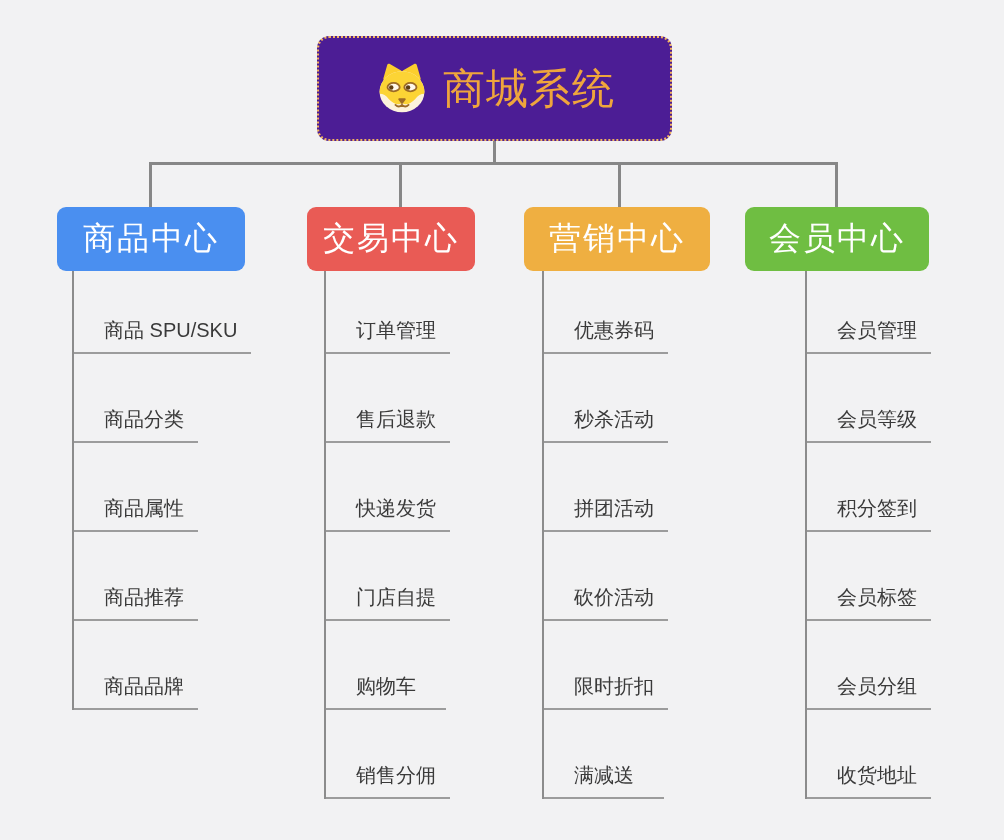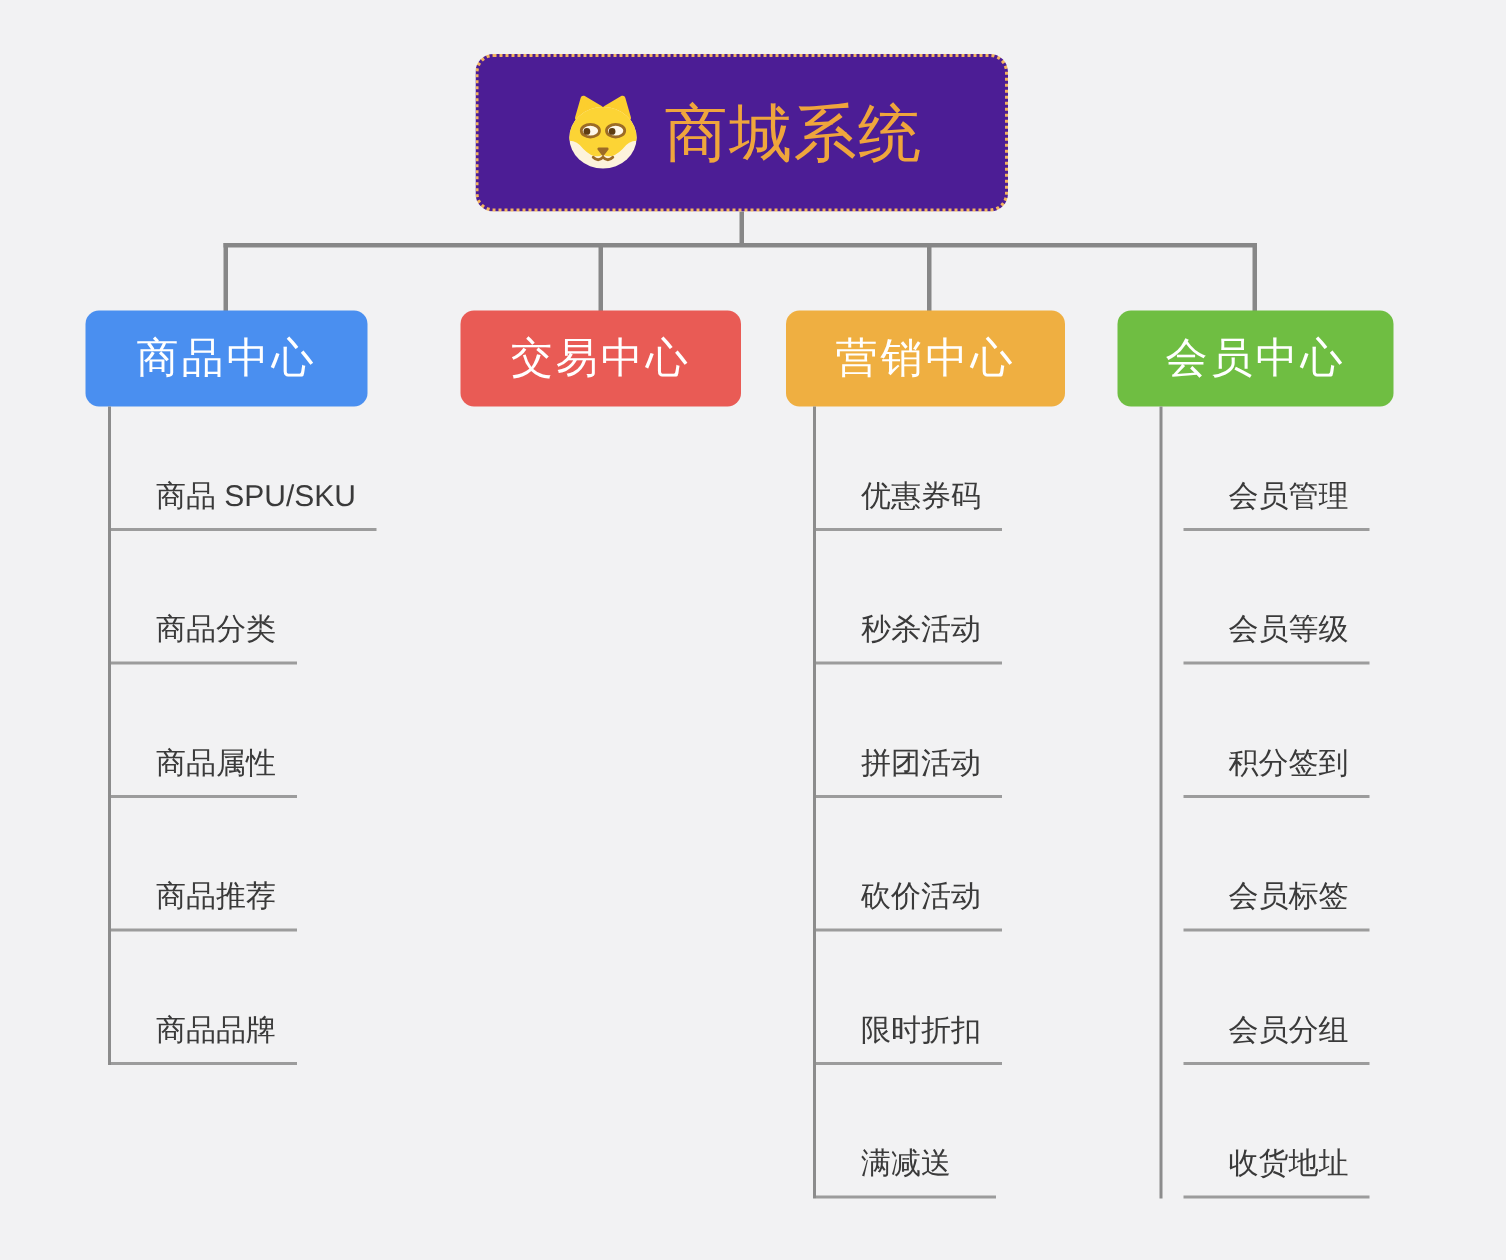--- a/index.html
+++ b/index.html
@@ -51,40 +51,40 @@
   
   .branch-header {
     position: absolute;
     top: 207px;
     height: 64px;
     border-radius: 9px;
     display: flex;
     align-items: center;
     justify-content: center;
     color: #ffffff;
-    font-size: 28px;
+    font-size: 32px;
     letter-spacing: 2px;
     white-space: nowrap;
     cursor: default;
   }
   .hdr-product   { left: 57px;  width: 188px; background: #4a8ff0; }
-  .hdr-trade     { left: 307px; width: 187px; background: #e95b55; }
+  .hdr-trade     { left: 307px; width: 168px; background: #e95b55; }
   .hdr-marketing { left: 524px; width: 186px; background: #efaf41; }
   .hdr-member    { left: 745px; width: 184px; background: #6fbe42; }
 
   
   .children {
     position: absolute;
     top: 271px;
     border-left: 2px solid #8c8c8c;
   }
   .col-1 { left: 72px; }
   .col-2 { left: 324px; }
   .col-3 { left: 542px; }
-  .col-4 { left: 773px; padding-left: 14px; }
+  .col-4 { left: 805px; }
 
   .child-topic {
     height: 89px;
     display: flex;
     align-items: flex-end;
     width: fit-content;
     min-width: 120px;
     border-bottom: 2px solid #9c9c9c;
     padding: 0 14px 8px 30px;
     font-size: 20px;
@@ -138,20 +138,28 @@
   <div class="branch-header hdr-member">会员中心</div>
 
   <div class="children col-1">
     <div class="child-topic">商品 SPU/SKU</div>
     <div class="child-topic">商品分类</div>
     <div class="child-topic">商品属性</div>
     <div class="child-topic">商品推荐</div>
     <div class="child-topic">商品品牌</div>
   </div>
 
+  <div class="children col-2">
+    <div class="child-topic">订单管理</div>
+    <div class="child-topic">售后退款</div>
+    <div class="child-topic">快递发货</div>
+    <div class="child-topic">门店自提</div>
+    <div class="child-topic">购物车</div>
+    <div class="child-topic">销售分佣</div>
+  </div>
 
   <div class="children col-3">
     <div class="child-topic">优惠券码</div>
     <div class="child-topic">秒杀活动</div>
     <div class="child-topic">拼团活动</div>
     <div class="child-topic">砍价活动</div>
     <div class="child-topic">限时折扣</div>
     <div class="child-topic">满减送</div>
   </div>
 

